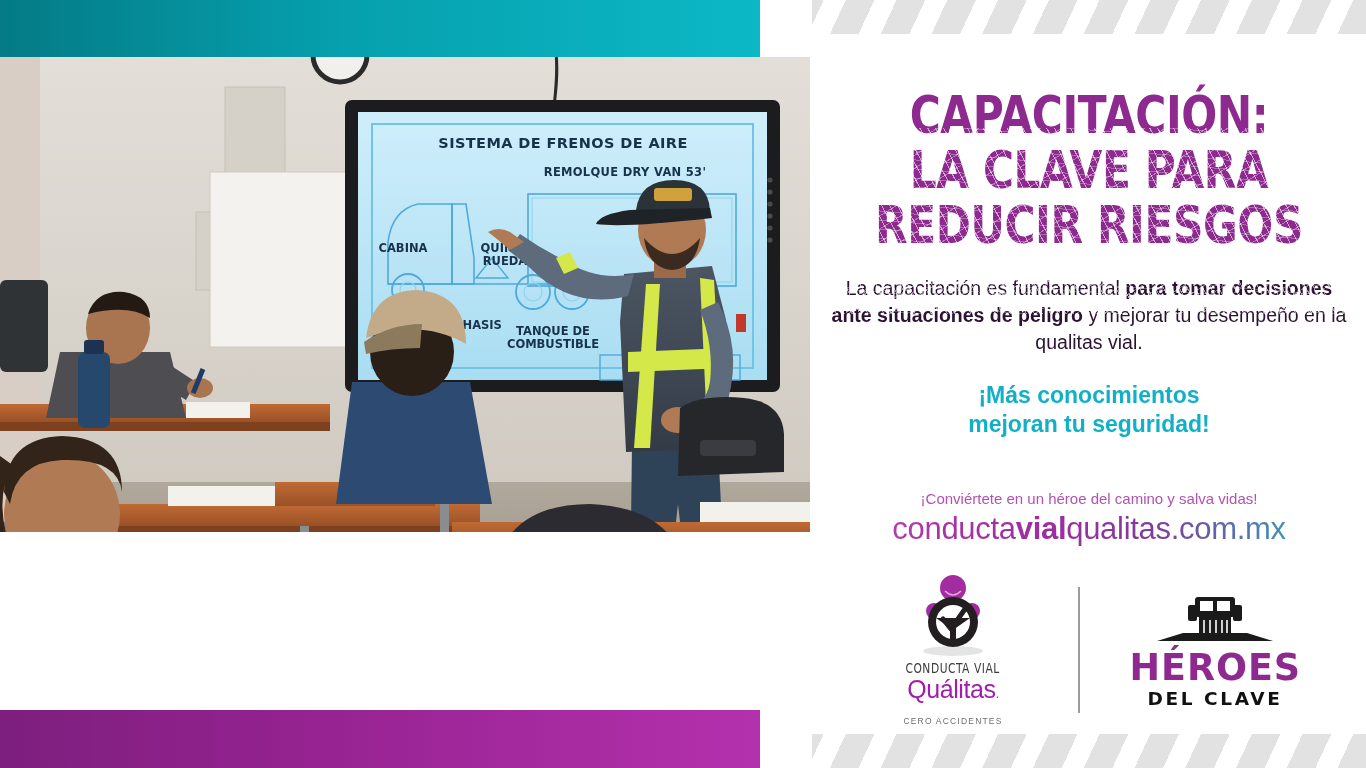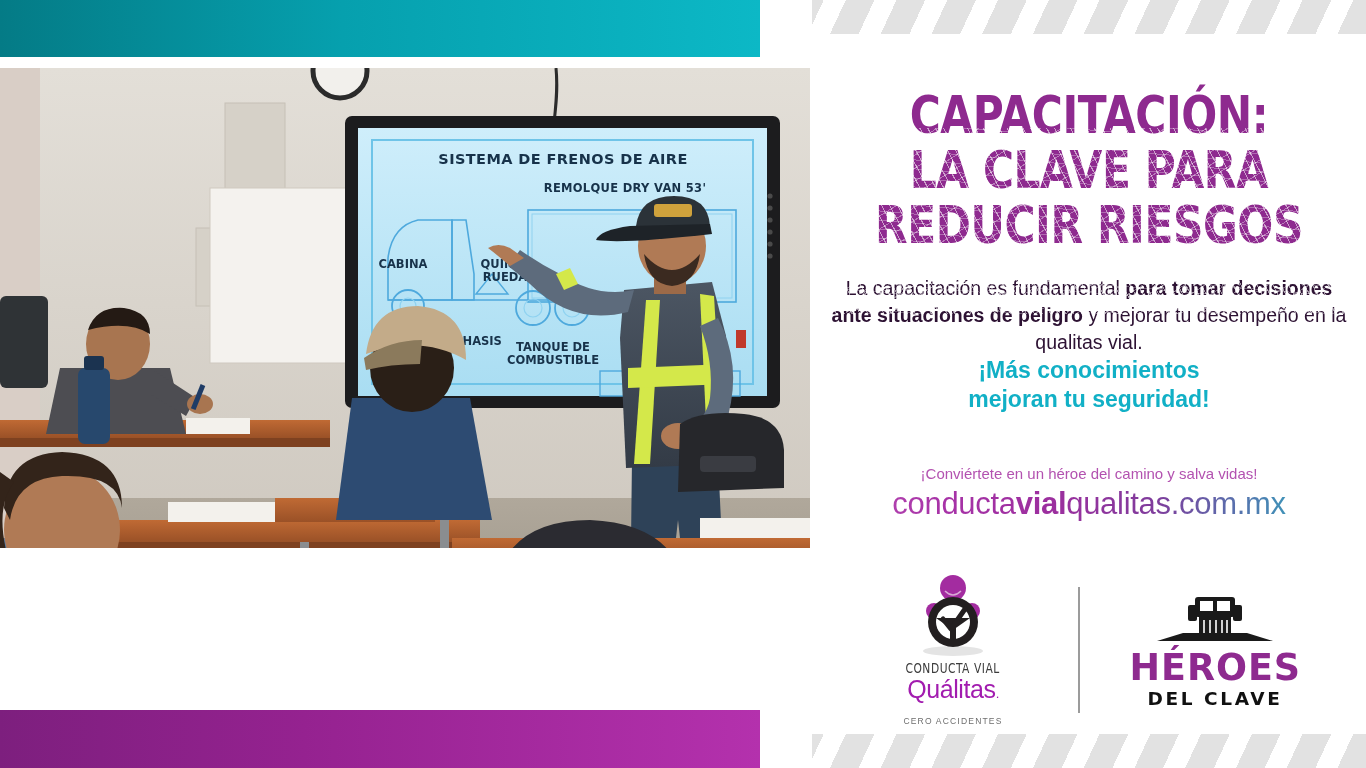--- a/index.html
+++ b/index.html
@@ -16,21 +16,21 @@
     background-image:repeating-linear-gradient(
         115deg,
         #e2e2e2 0px, #e2e2e2 26px,
         #ffffff 26px, #ffffff 46px);
   }
   #stripes-top    { left:795px; top:0px;   width:571px; height:34px; }
   #stripes-bottom { left:795px; top:734px; width:571px; height:34px; }
 
   
   #photo-panel {
-    position:absolute; left:0; top:68px; width:810px; height:480px;
+    position:absolute; left:0; top:52px; width:810px; height:480px;
     overflow:hidden; background:#b9b4ab;
   }
   .photo-svg { position:absolute; left:0; top:0; width:810px; height:653px; }
 
   
   #teal-band {
     position:absolute; left:0; top:0; width:760px; height:57px;
     background:linear-gradient(to right,#047b86 0%,#06a0ae 45%,#0cb8c6 100%);
   }
   #teal-band-notch {
@@ -85,20 +85,21 @@
     margin-top:22px;
     color:#2d1233;
     font-size:19.5px;
     line-height:27px;
     padding:0 18px;
   }
   #body-copy b { font-weight:bold; }
 
   
   #highlight {
+    margin-top:25px;
     color:#11b0c6;
     font-weight:bold;
     font-size:23px;
     line-height:29px;
   }
   #highlight span { display:block; }
 
   
   #cta-line {
     margin-top:50px;

